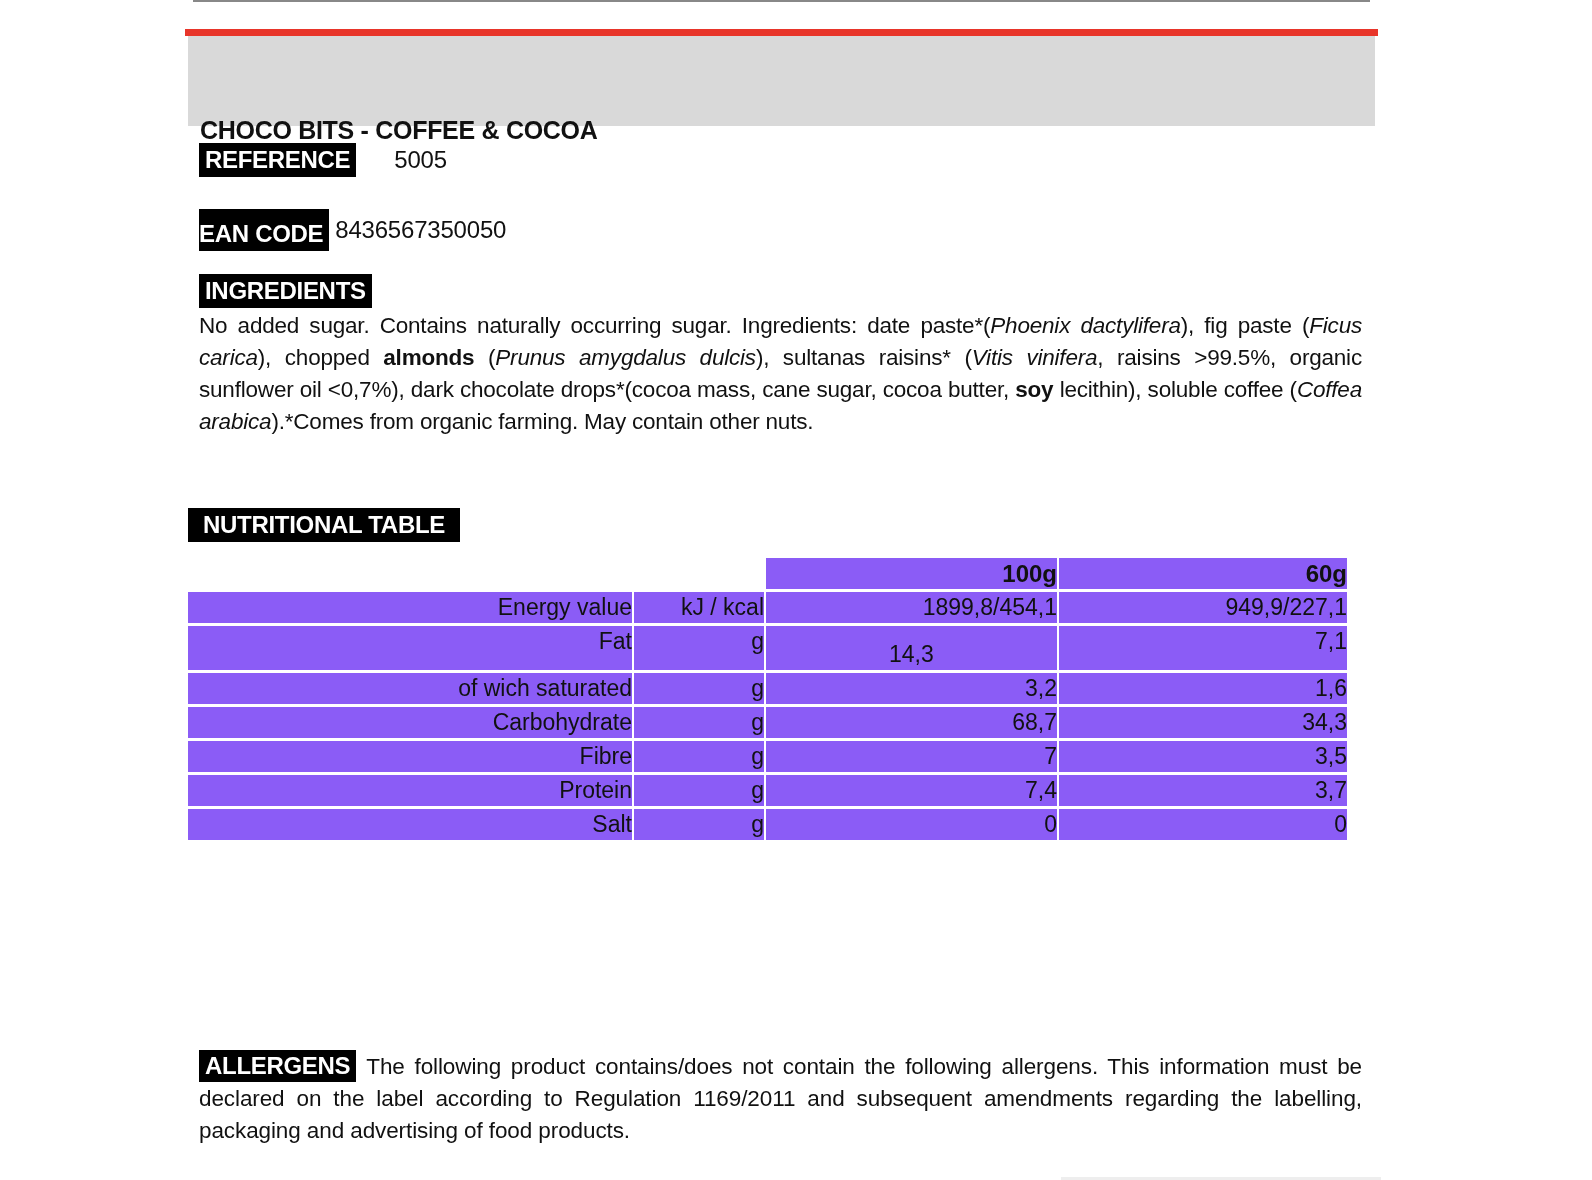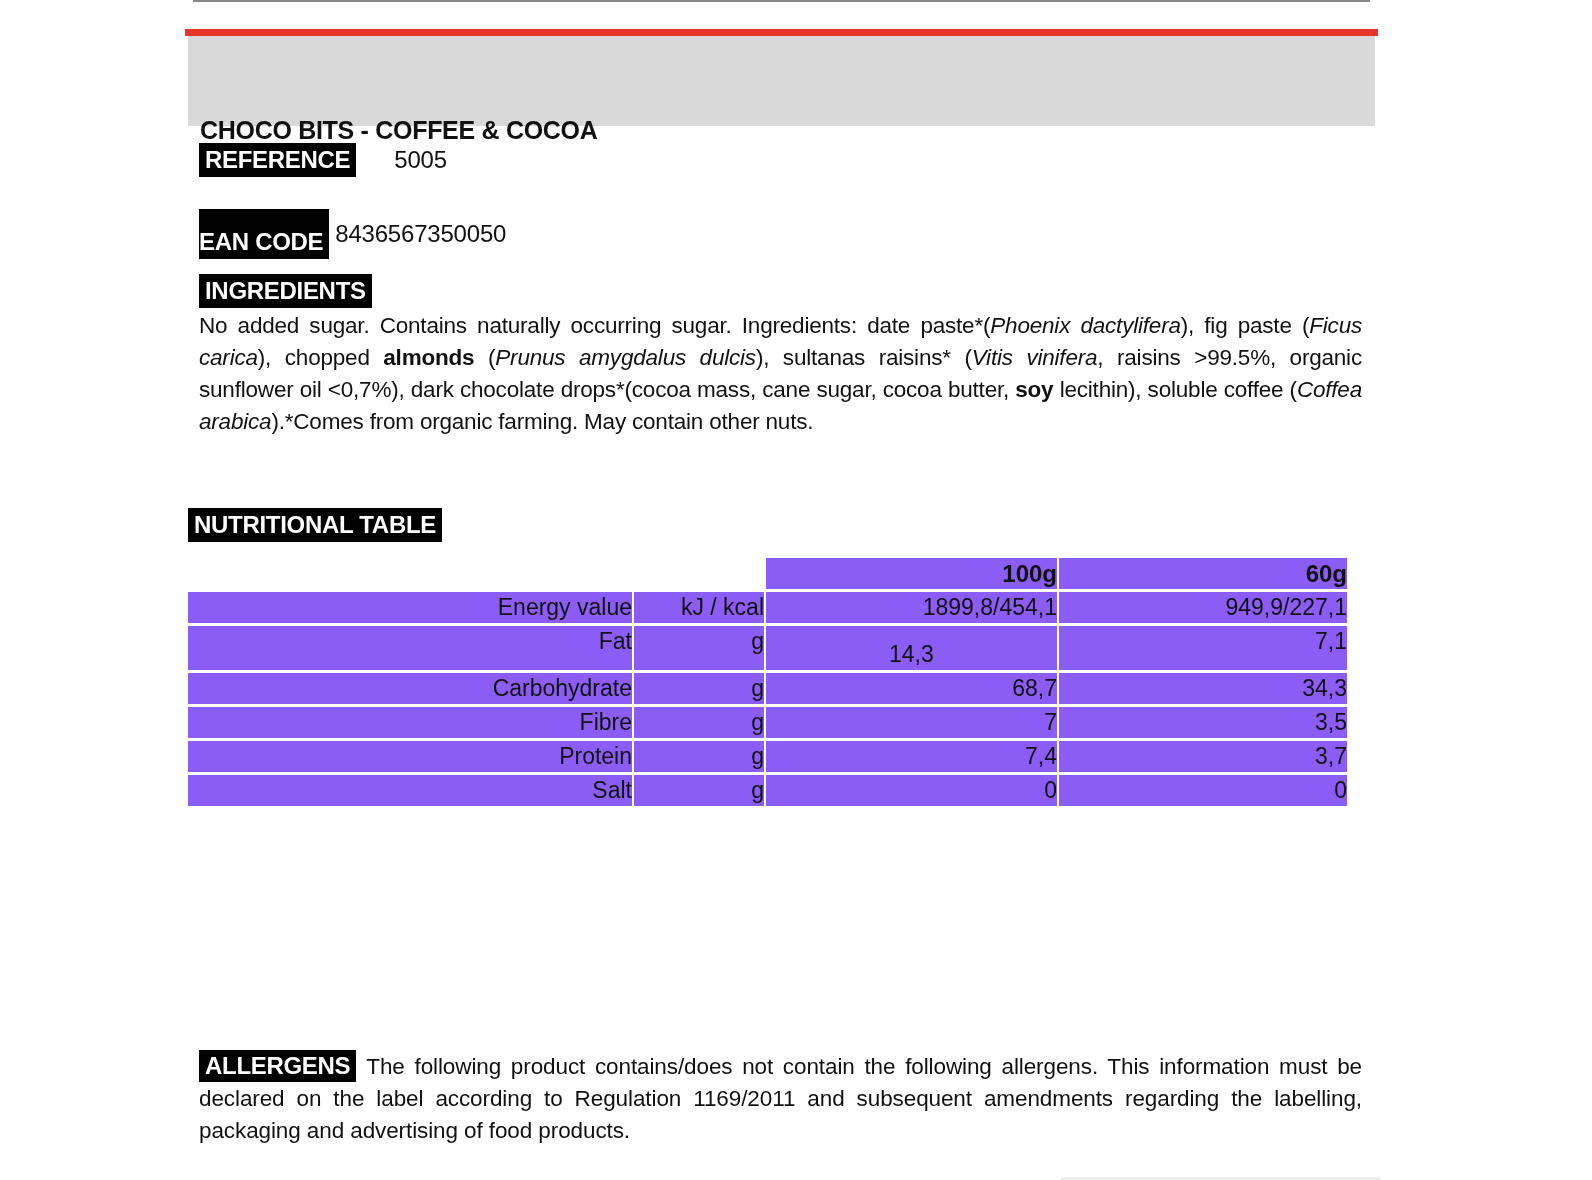--- a/index.html
+++ b/index.html
@@ -39,21 +39,21 @@
     }
     .ingredients-label { position: absolute; left: 199px; top: 274px; }
     .ingredients-text {
       position: absolute; left: 199px; top: 310px; width: 1163px;
       font-size: 22.5px; line-height: 32px; text-align: justify;
       letter-spacing: -0.2px;
     }
     .nutri-label {
       position: absolute; left: 188px; top: 508px;
     }
-    .nutri-label .label { padding: 0 6px; }
+    .nutri-label .label { padding: 0 15px; }
     table.nutri {
       position: absolute; left: 186px; top: 555px;
       border-collapse: separate; border-spacing: 2px 3px;
       font-size: 23px;
     }
     table.nutri td, table.nutri th {
       background: #8b5cf6; padding: 0 0; height: 31px; vertical-align: top;
       line-height: 31px;
     }
     table.nutri th { font-weight: bold; text-align: right; font-size: 24px; }
@@ -87,21 +87,21 @@
 <div class="title-box">
   <div class="title-text">CHOCO BITS - COFFEE &amp; COCOA</div>
 </div>
 
 <div class="field-row" style="top:143px;gap:32px;">
   <span class="label">REFERENCE</span>
   <span class="field-value">5005</span>
 </div>
 
 <div class="field-row" style="top:209px;">
-  <span class="label" style="padding:16px 6px 0 0;">EAN  CODE</span>
+  <span class="label" style="padding:8px 6px 0 0;">EAN  CODE</span>
   <span class="field-value">8436567350050</span>
 </div>
 
 <div class="ingredients-label">
   <span class="label">INGREDIENTS</span>
 </div>
 <div class="ingredients-text" id="ingredients-text"><span>No added sugar. Contains naturally occurring sugar. Ingredients: date paste*(</span><i>Phoenix dactylifera</i><span>), fig paste (</span><i>Ficus carica</i><span>), chopped </span><b>almonds</b><span> (</span><i>Prunus amygdalus dulcis</i><span>), sultanas raisins* (</span><i>Vitis vinifera</i><span>, raisins &gt;99.5%, organic sunflower oil &lt;0,7%), dark chocolate drops*(cocoa mass, cane sugar, cocoa butter, </span><b>soy</b><span> lecithin), soluble coffee (</span><i>Coffea arabica</i><span>).*Comes from organic farming. May contain other nuts.</span></div>
 
 <div class="nutri-label">
   <span class="label">NUTRITIONAL TABLE</span>
@@ -123,20 +123,26 @@
         <td class="c3">1899,8/454,1</td>
         <td class="c4">949,9/227,1</td>
       </tr>
       <tr class="tall">
         <td class="c1">Fat</td>
         <td class="c2">g</td>
         <td class="c3 fat-100">14,3</td>
         <td class="c4">7,1</td>
       </tr>
       <tr>
+        <td class="c1 indent">of wich saturated</td>
+        <td class="c2">g</td>
+        <td class="c3">3,2</td>
+        <td class="c4">1,6</td>
+      </tr>
+      <tr>
         <td class="c1">Carbohydrate</td>
         <td class="c2">g</td>
         <td class="c3">68,7</td>
         <td class="c4">34,3</td>
       </tr>
       <tr>
         <td class="c1">Fibre</td>
         <td class="c2">g</td>
         <td class="c3">7</td>
         <td class="c4">3,5</td>

